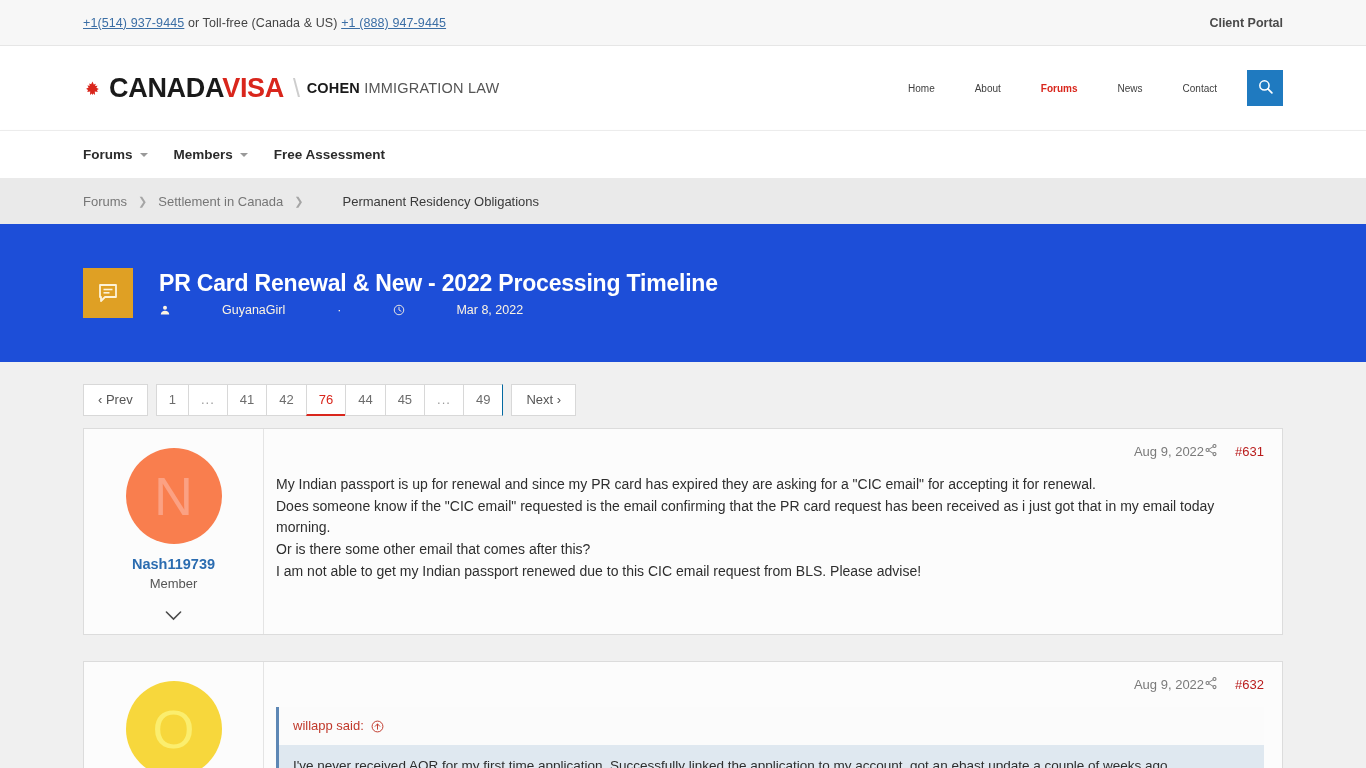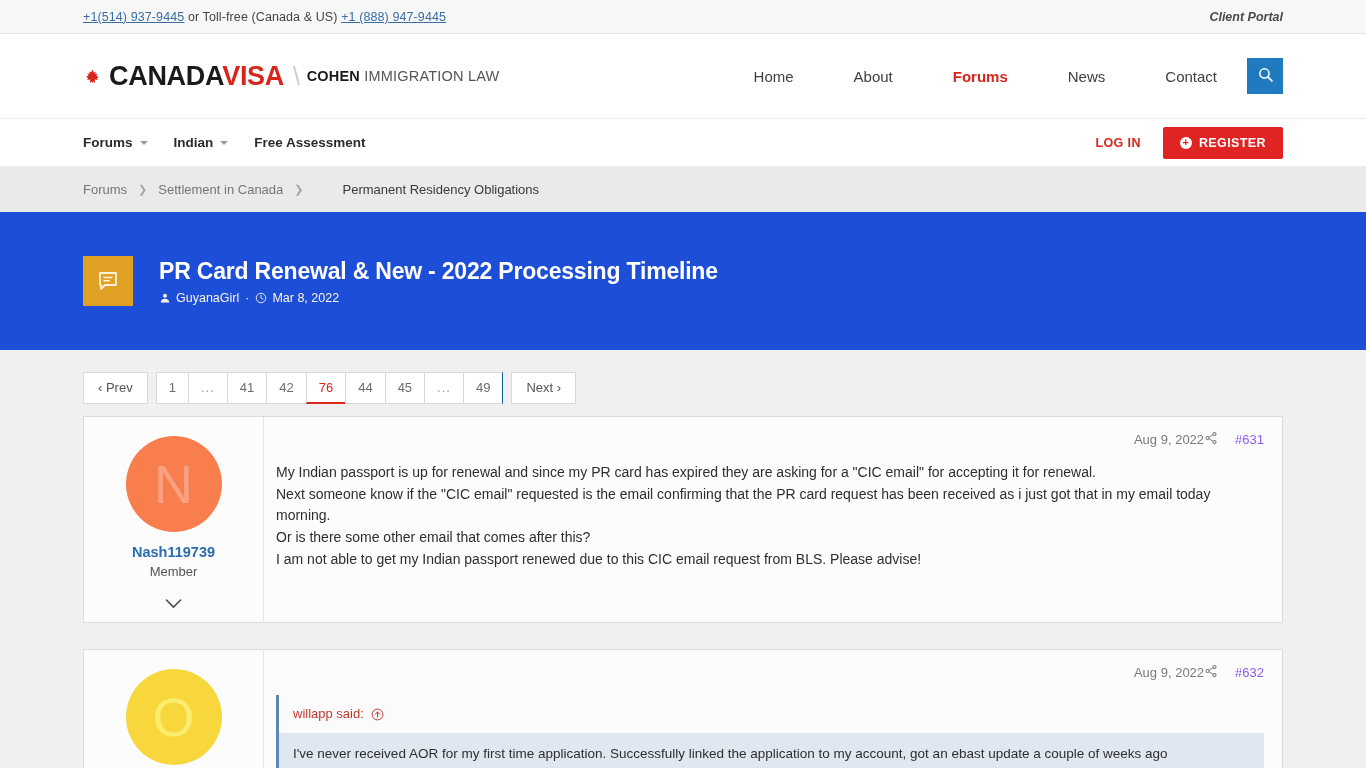--- a/index.html
+++ b/index.html
@@ -10,38 +10,37 @@
     overflow: hidden;
     background: #f0f0f0;
     font-family: "Liberation Sans", sans-serif;
     font-size: 14px;
     color: #333;
   }
   a { text-decoration: none; color: inherit; }
 
   
   .topbar {
-    height: 34px;
+    height: 46px;
     background: #f7f7f7;
     border-bottom: 1px solid #e6e6e6;
     display: flex;
     align-items: center;
     padding: 0 83px;
     justify-content: space-between;
   }
   .topbar-left { font-size: 12.5px; color: #444; letter-spacing: .1px; }
   .topbar-left a {
     color: #3b6ea5;
     text-decoration: underline;
   }
   .topbar-right {
     font-size: 12.5px;
     color: #4a4a4a;
     font-weight: bold;
-    font-style: italic;
   }
 
   
   .masthead {
     height: 84px;
     background: #ffffff;
     display: flex;
     align-items: center;
     padding: 0 83px;
     justify-content: space-between;
@@ -71,23 +70,23 @@
     font-size: 14.5px;
     letter-spacing: .2px;
     color: #3b3b3b;
     white-space: nowrap;
   }
   .logo-sub b { font-weight: bold; color: #1a1a1a; }
   .logo-sub span { font-weight: normal; color: #555; }
 
   .mainnav { display: flex; align-items: center; }
   .mainnav a {
-    font-size: 15px;
+    font-size: 10px;
     color: #404040;
-    margin-left: 60px;
+    margin-left: 40px;
   }
   .mainnav a.active { color: #d9261c; font-weight: bold; }
   .search-btn {
     width: 36px; height: 36px;
     background: #1f7ac0;
     margin-left: 30px;
     display: flex;
     align-items: center;
     justify-content: center;
     cursor: pointer;
@@ -187,20 +186,21 @@
     font-size: 23px;
     font-weight: bold;
     letter-spacing: -.2px;
     margin-bottom: 6px;
   }
   .thread-meta {
     color: #fdf4e2;
     font-size: 12.5px;
     display: flex;
     align-items: center;
+    gap: 46px;
   }
   .thread-meta .mi { margin-right: 5px; display: inline-flex; }
   .thread-meta .dot { margin: 0 6px; }
 
   
   .content { padding: 0 83px; background: #f0f0f0; }
 
   
   .pagination {
     display: flex;
@@ -270,21 +270,21 @@
   .post-head {
     display: flex;
     justify-content: flex-end;
     align-items: center;
     font-size: 13px;
     color: #7a7a7a;
     margin-bottom: 14px;
   }
   .post-head-right { display: flex; align-items: center; }
   .share-icon { margin-right: 17px; cursor: pointer; }
-  .post-id { color: #8b5cf6; cursor: pointer; }
+  .post-id { color: #b91c1c; cursor: pointer; }
   .post-body { font-size: 14px; color: #2e2e2e; line-height: 1.45; }
   .post-body p { margin-bottom: 2px; }
 
   
   .quote {
     border-left: 3px solid #5d87b5;
     background: #fbfbfb;
     margin-top: 6px;
   }
   .quote-head {
@@ -343,31 +343,24 @@
   </div>
 </div>
 
 <div class="subnav">
   <div class="subnav-left">
     <a class="subnav-item">
       <span>Forums</span>
       <i class="caret"></i>
     </a>
     <a class="subnav-item">
-      <span>Indian</span>
+      <span>Members</span>
       <i class="caret"></i>
     </a>
     <a class="subnav-item">Free Assessment</a>
-  </div>
-  <div class="subnav-right">
-    <a class="login-link">LOG IN</a>
-    <a class="register-btn">
-      <span class="plus-circle">+</span>
-      <span>REGISTER</span>
-    </a>
   </div>
 </div>
 
 <div class="breadcrumb">
   <a class="crumb">Forums</a>
   <span class="crumb-sep">❯</span>
   <a class="crumb">Settlement in Canada</a>
   <span class="crumb-sep">❯</span>
   <a class="crumb current">Permanent Residency Obligations</a>
 </div>
@@ -444,21 +437,21 @@
                 <circle cx="18" cy="19" r="2.6" fill="none" stroke="#7a7a7a" stroke-width="1.8"></circle>
                 <line x1="8.3" y1="10.8" x2="15.7" y2="6.3" stroke="#7a7a7a" stroke-width="1.6"></line>
                 <line x1="8.3" y1="13.2" x2="15.7" y2="17.7" stroke="#7a7a7a" stroke-width="1.6"></line>
               </svg>
           </span>
           <a class="post-id">#631</a>
         </div>
       </div>
       <div class="post-body">
         <p>My Indian passport is up for renewal and since my PR card has expired they are asking for a "CIC email" for accepting it for renewal.</p>
-        <p>Next someone know if the "CIC email" requested is the email confirming that the PR card request has been received as i just got that in my email today morning.</p>
+        <p>Does someone know if the "CIC email" requested is the email confirming that the PR card request has been received as i just got that in my email today morning.</p>
         <p>Or is there some other email that comes after this?</p>
         <p>I am not able to get my Indian passport renewed due to this CIC email request from BLS. Please advise!</p>
       </div>
     </div>
   </div>
 
   <div class="post">
     <div class="post-side">
       <div class="avatar" style="background: rgb(247, 215, 60); color: rgb(251, 238, 110);">
         <span>O</span>

